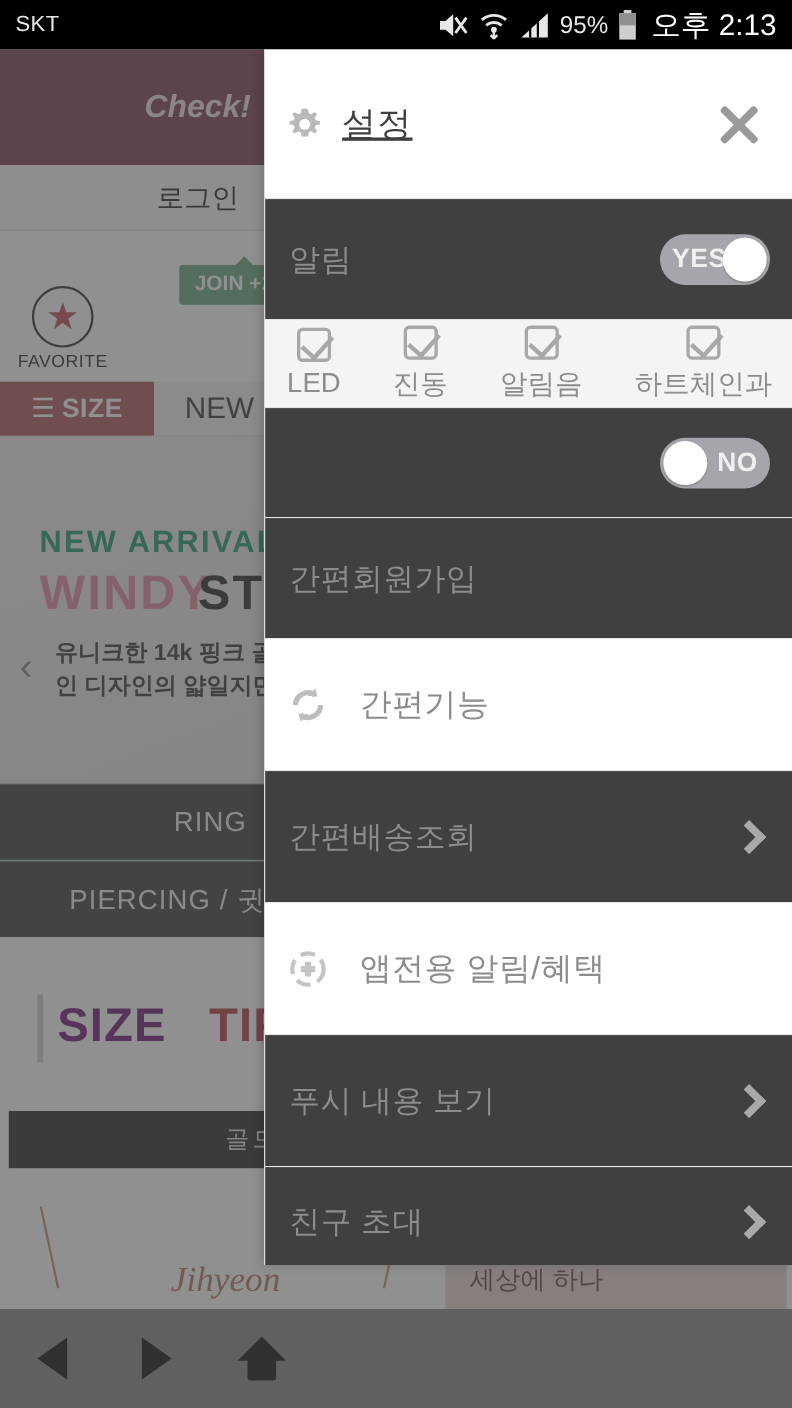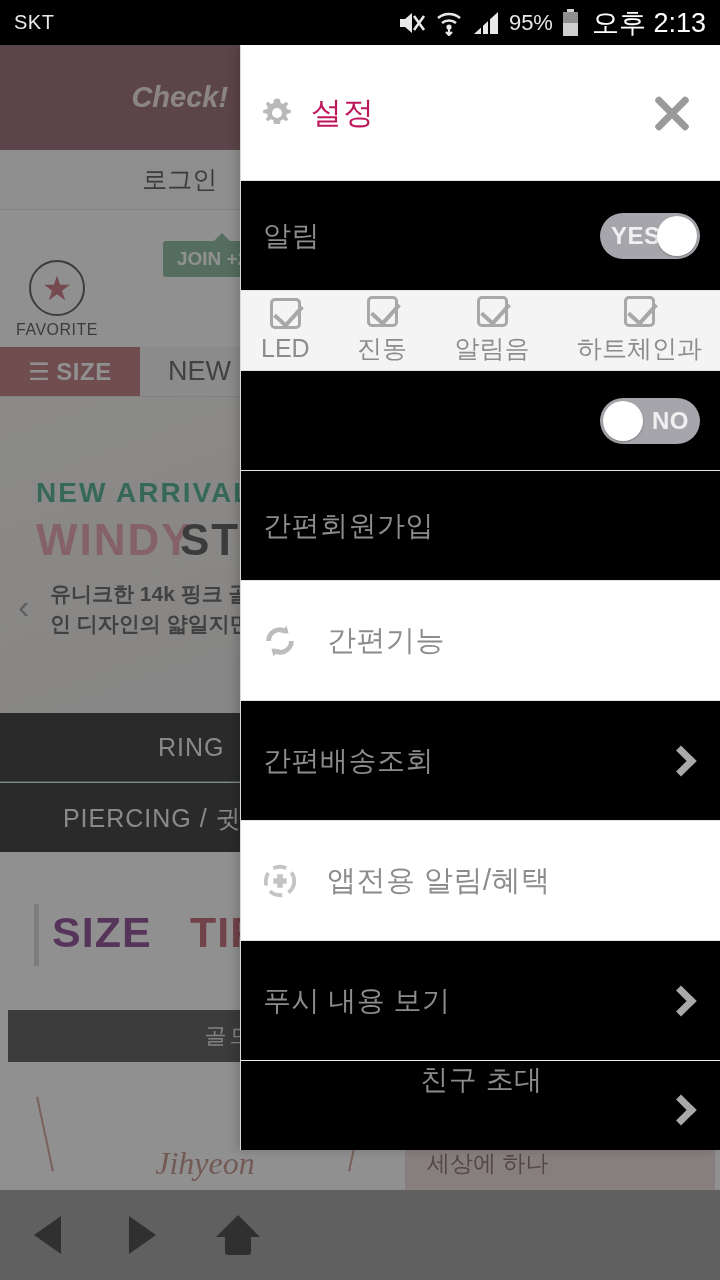--- a/index.html
+++ b/index.html
@@ -160,36 +160,36 @@
     position:absolute; right:0; top:45px; width:480px; height:1105px;
     background:#ffffff; border-left:1px solid #d9d9d9;
     box-shadow:-3px 0 10px rgba(0,0,0,.18);
     overflow:hidden;
   }
   .panel-header{
     position:relative; height:135px; background:#fff;
     display:flex; align-items:center; padding:0 0 0 18px;
   }
   .gear{ width:36px; height:36px; flex:0 0 auto; }
-  .panel-title{ font-size:31px; color:#be185d; margin-left:16px; letter-spacing:1px;}
+  .panel-title{ font-size:31px; color:#404040; margin-left:16px; letter-spacing:1px;text-decoration:underline;}
   .close-btn{
     margin-left:auto; margin-right:22px; width:52px; height:52px;
     display:flex; align-items:center; justify-content:center;
   }
   .close-x{ position:relative; width:40px; height:40px; }
   .close-x i{
     position:absolute; left:-2px; top:17px; width:44px; height:7px;
     background:#9a9a9a; border-radius:3px; display:block;
   }
   .close-x i:first-child{ transform:rotate(45deg); }
   .close-x i:last-child{ transform:rotate(-45deg); }
 
   .row{
     position:relative; display:flex; align-items:center;
-    padding:0 20px 0 22px; background:#000000;
+    padding:0 20px 0 22px; background:#404040;
     border-top:1px solid #e3e3e3;
   }
   .row-h110{ height:110px; }
   .row-h100{ height:100px; }
   .row-h120{ height:120px; }
   .row-label{ font-size:28px; color:#8c8c8c; letter-spacing:.5px; }
 
   .toggle{
     margin-left:auto; width:100px; height:46px; border-radius:23px;
     background:#a5a5ab; position:relative; display:flex; align-items:center;
@@ -227,21 +227,21 @@
     padding:0 20px 0 20px; border-top:1px solid #e3e3e3;
   }
   .seciconrow .ic{ width:38px; height:38px; flex:0 0 auto; }
   .seciconrow .lbl{ font-size:29px; color:#8c8c8c; margin-left:28px; letter-spacing:.5px;}
 
   .chev-r{
     margin-left:auto; width:22px; height:22px;
     border:solid #a9a9a9; border-width:0 7px 7px 0;
     transform:rotate(-45deg); flex:0 0 auto; margin-right:8px;
   }
-  .divider-light{ border-top:1px solid #ededed;flex-direction:column; }
+  .divider-light{ border-top:1px solid #ededed; }
 </style>
 </head>
 <body>
 
 <div id="screen">
 
   <div class="bgpage">
 
     <div class="bg-topbar">
       <div class="cell">Check!</div>

